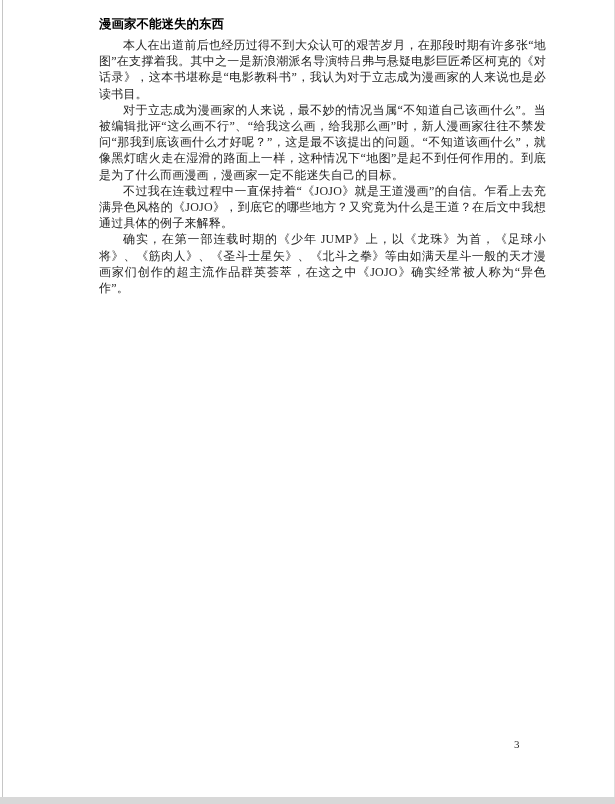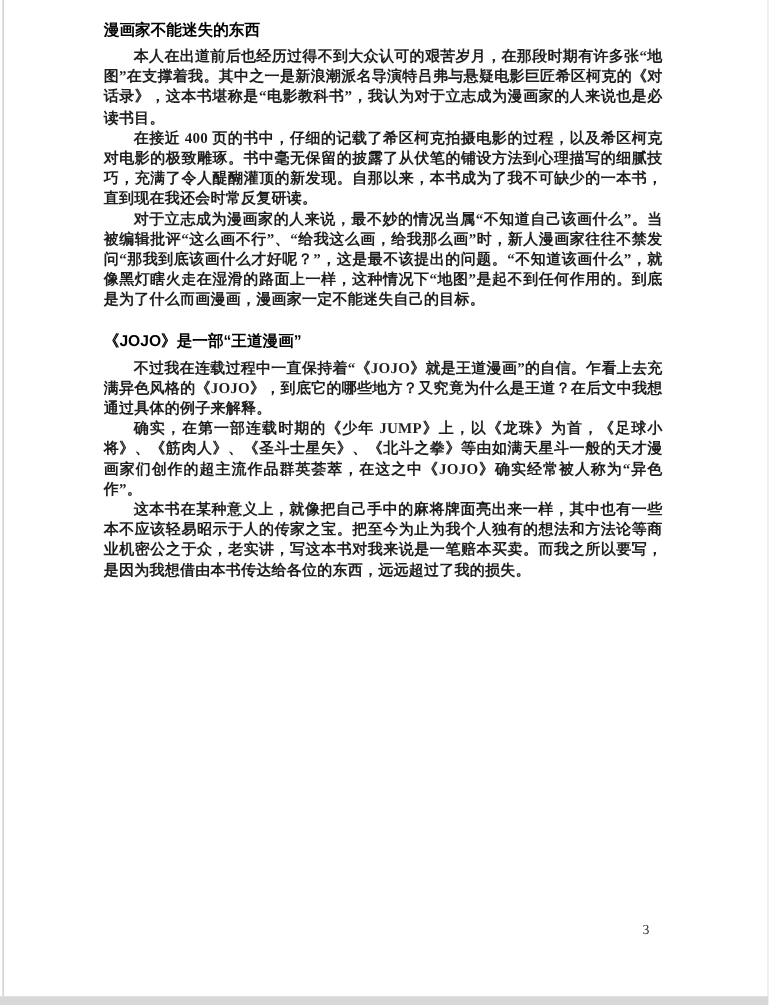--- a/index.html
+++ b/index.html
@@ -34,21 +34,21 @@
   .footer-strip {
     position: absolute;
     left: 0;
     right: 0;
     bottom: 0;
     height: 7px;
     background: #d8d8d8;
   }
   .content {
     position: absolute;
-    left: 83px;
+    left: 99px;
     top: 16px;
     width: 447px;
     color: #1f1f1f;
   }
   .section-heading {
     font-family: "Liberation Sans", "DejaVu Sans", sans-serif;
     font-weight: bold;
     font-size: 12.5px;
     line-height: 16px;
     color: #000000;
@@ -57,21 +57,20 @@
   .section-2 .section-heading {
     margin-top: 17px;
   }
   .para {
     margin: 0;
     font-size: 12px;
     line-height: 16.2px;
     text-align: justify;
     text-indent: 2em;
     letter-spacing: 0.2px;
-    font-weight: bold;
   }
   .page-number {
     position: absolute;
     left: 514px;
     top: 738px;
     font-size: 11px;
     line-height: 12px;
     color: #2a2a2a;
     font-family: "Liberation Serif", "DejaVu Serif", serif;
   }
@@ -83,28 +82,25 @@
 
   <div class="edge-left"></div>
   <div class="edge-right"></div>
   <div class="footer-strip"></div>
 
   <div class="content">
 
     <div class="section section-1">
       <h2 class="section-heading">漫画家不能迷失的东西</h2>
       <p class="para">本人在出道前后也经历过得不到大众认可的艰苦岁月，在那段时期有许多张“地图”在支撑着我。其中之一是新浪潮派名导演特吕弗与悬疑电影巨匠希区柯克的《对话录》，这本书堪称是“电影教科书”，我认为对于立志成为漫画家的人来说也是必读书目。</p>
-      <p class="para">在接近 400 页的书中，仔细的记载了希区柯克拍摄电影的过程，以及希区柯克对电影的极致雕琢。书中毫无保留的披露了从伏笔的铺设方法到心理描写的细腻技巧，充满了令人醍醐灌顶的新发现。自那以来，本书成为了我不可缺少的一本书，直到现在我还会时常反复研读。</p>
       <p class="para">对于立志成为漫画家的人来说，最不妙的情况当属“不知道自己该画什么”。当被编辑批评“这么画不行”、“给我这么画，给我那么画”时，新人漫画家往往不禁发问“那我到底该画什么才好呢？”，这是最不该提出的问题。“不知道该画什么”，就像黑灯瞎火走在湿滑的路面上一样，这种情况下“地图”是起不到任何作用的。到底是为了什么而画漫画，漫画家一定不能迷失自己的目标。</p>
     </div>
 
     <div class="section section-2">
-      <h2 class="section-heading">《JOJO》是一部“王道漫画”</h2>
       <p class="para">不过我在连载过程中一直保持着“《JOJO》就是王道漫画”的自信。乍看上去充满异色风格的《JOJO》，到底它的哪些地方？又究竟为什么是王道？在后文中我想通过具体的例子来解释。</p>
       <p class="para">确实，在第一部连载时期的《少年 JUMP》上，以《龙珠》为首，《足球小将》、《筋肉人》、《圣斗士星矢》、《北斗之拳》等由如满天星斗一般的天才漫画家们创作的超主流作品群英荟萃，在这之中《JOJO》确实经常被人称为“异色作”。</p>
-      <p class="para">这本书在某种意义上，就像把自己手中的麻将牌面亮出来一样，其中也有一些本不应该轻易昭示于人的传家之宝。把至今为止为我个人独有的想法和方法论等商业机密公之于众，老实讲，写这本书对我来说是一笔赔本买卖。而我之所以要写，是因为我想借由本书传达给各位的东西，远远超过了我的损失。</p>
     </div>
 
   </div>
 
   <div class="page-number">3</div>
 
 </div>
 
 </body></html>

